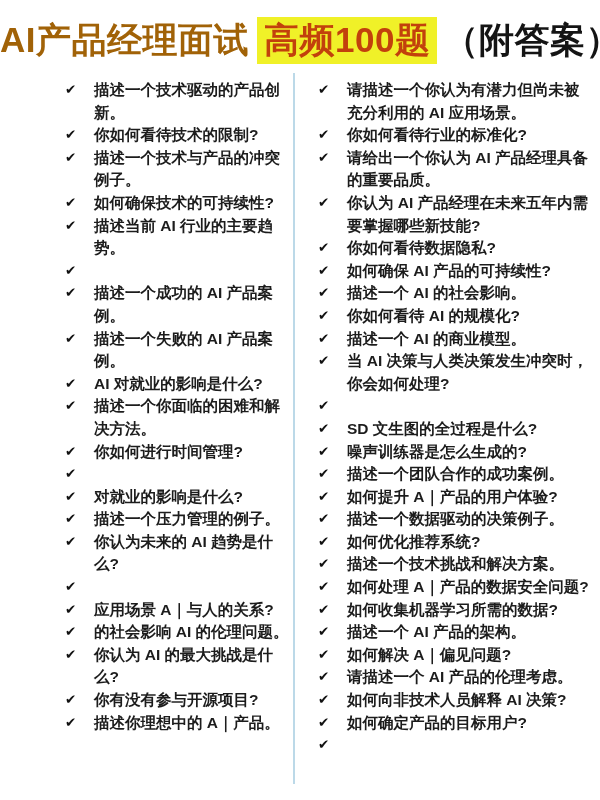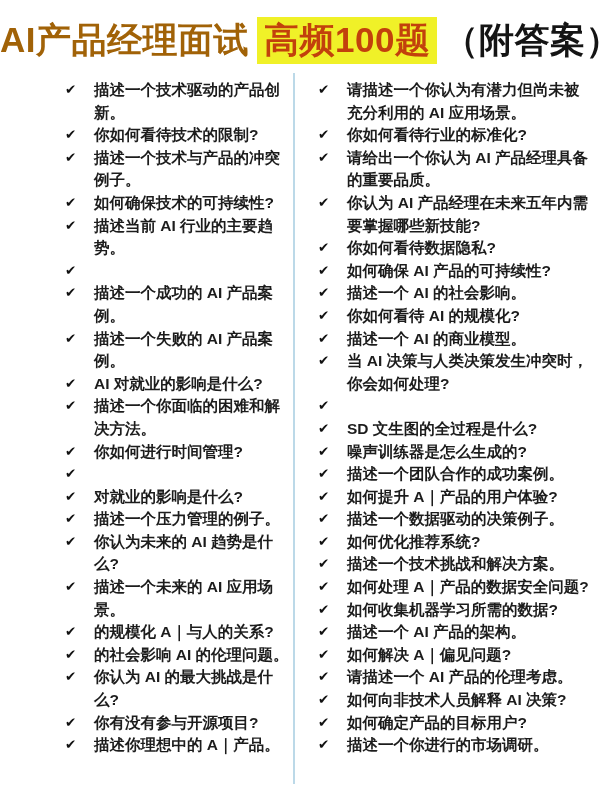--- a/index.html
+++ b/index.html
@@ -143,25 +143,24 @@
         <li class="item">
           <span class="check">✔</span>
           <span class="q">描述一个压力管理的例子。</span>
         </li>
         <li class="item">
           <span class="check">✔</span>
           <span class="q">你认为未来的 AI 趋势是什么?</span>
         </li>
         <li class="item">
           <span class="check">✔</span>
-          <span class="q">描述一个未来的 AI 应用场景。</span>
-        </li>
-        <li class="item">
-          <span class="check">✔</span>
-          <span class="q">的规模化 A｜与人的关系?</span>
+        </li>
+        <li class="item">
+          <span class="check">✔</span>
+          <span class="q">应用场景 A｜与人的关系?</span>
         </li>
         <li class="item">
           <span class="check">✔</span>
           <span class="q">的社会影响 AI 的伦理问题。</span>
         </li>
         <li class="item">
           <span class="check">✔</span>
           <span class="q">你认为 AI 的最大挑战是什么?</span>
         </li>
         <li class="item">
@@ -269,17 +268,16 @@
         <li class="item">
           <span class="check">✔</span>
           <span class="q">如何向非技术人员解释 AI 决策?</span>
         </li>
         <li class="item">
           <span class="check">✔</span>
           <span class="q">如何确定产品的目标用户?</span>
         </li>
         <li class="item">
           <span class="check">✔</span>
-          <span class="q">描述一个你进行的市场调研。</span>
         </li>
       </ul>
   </main>
 </div>
 
 </body></html>

